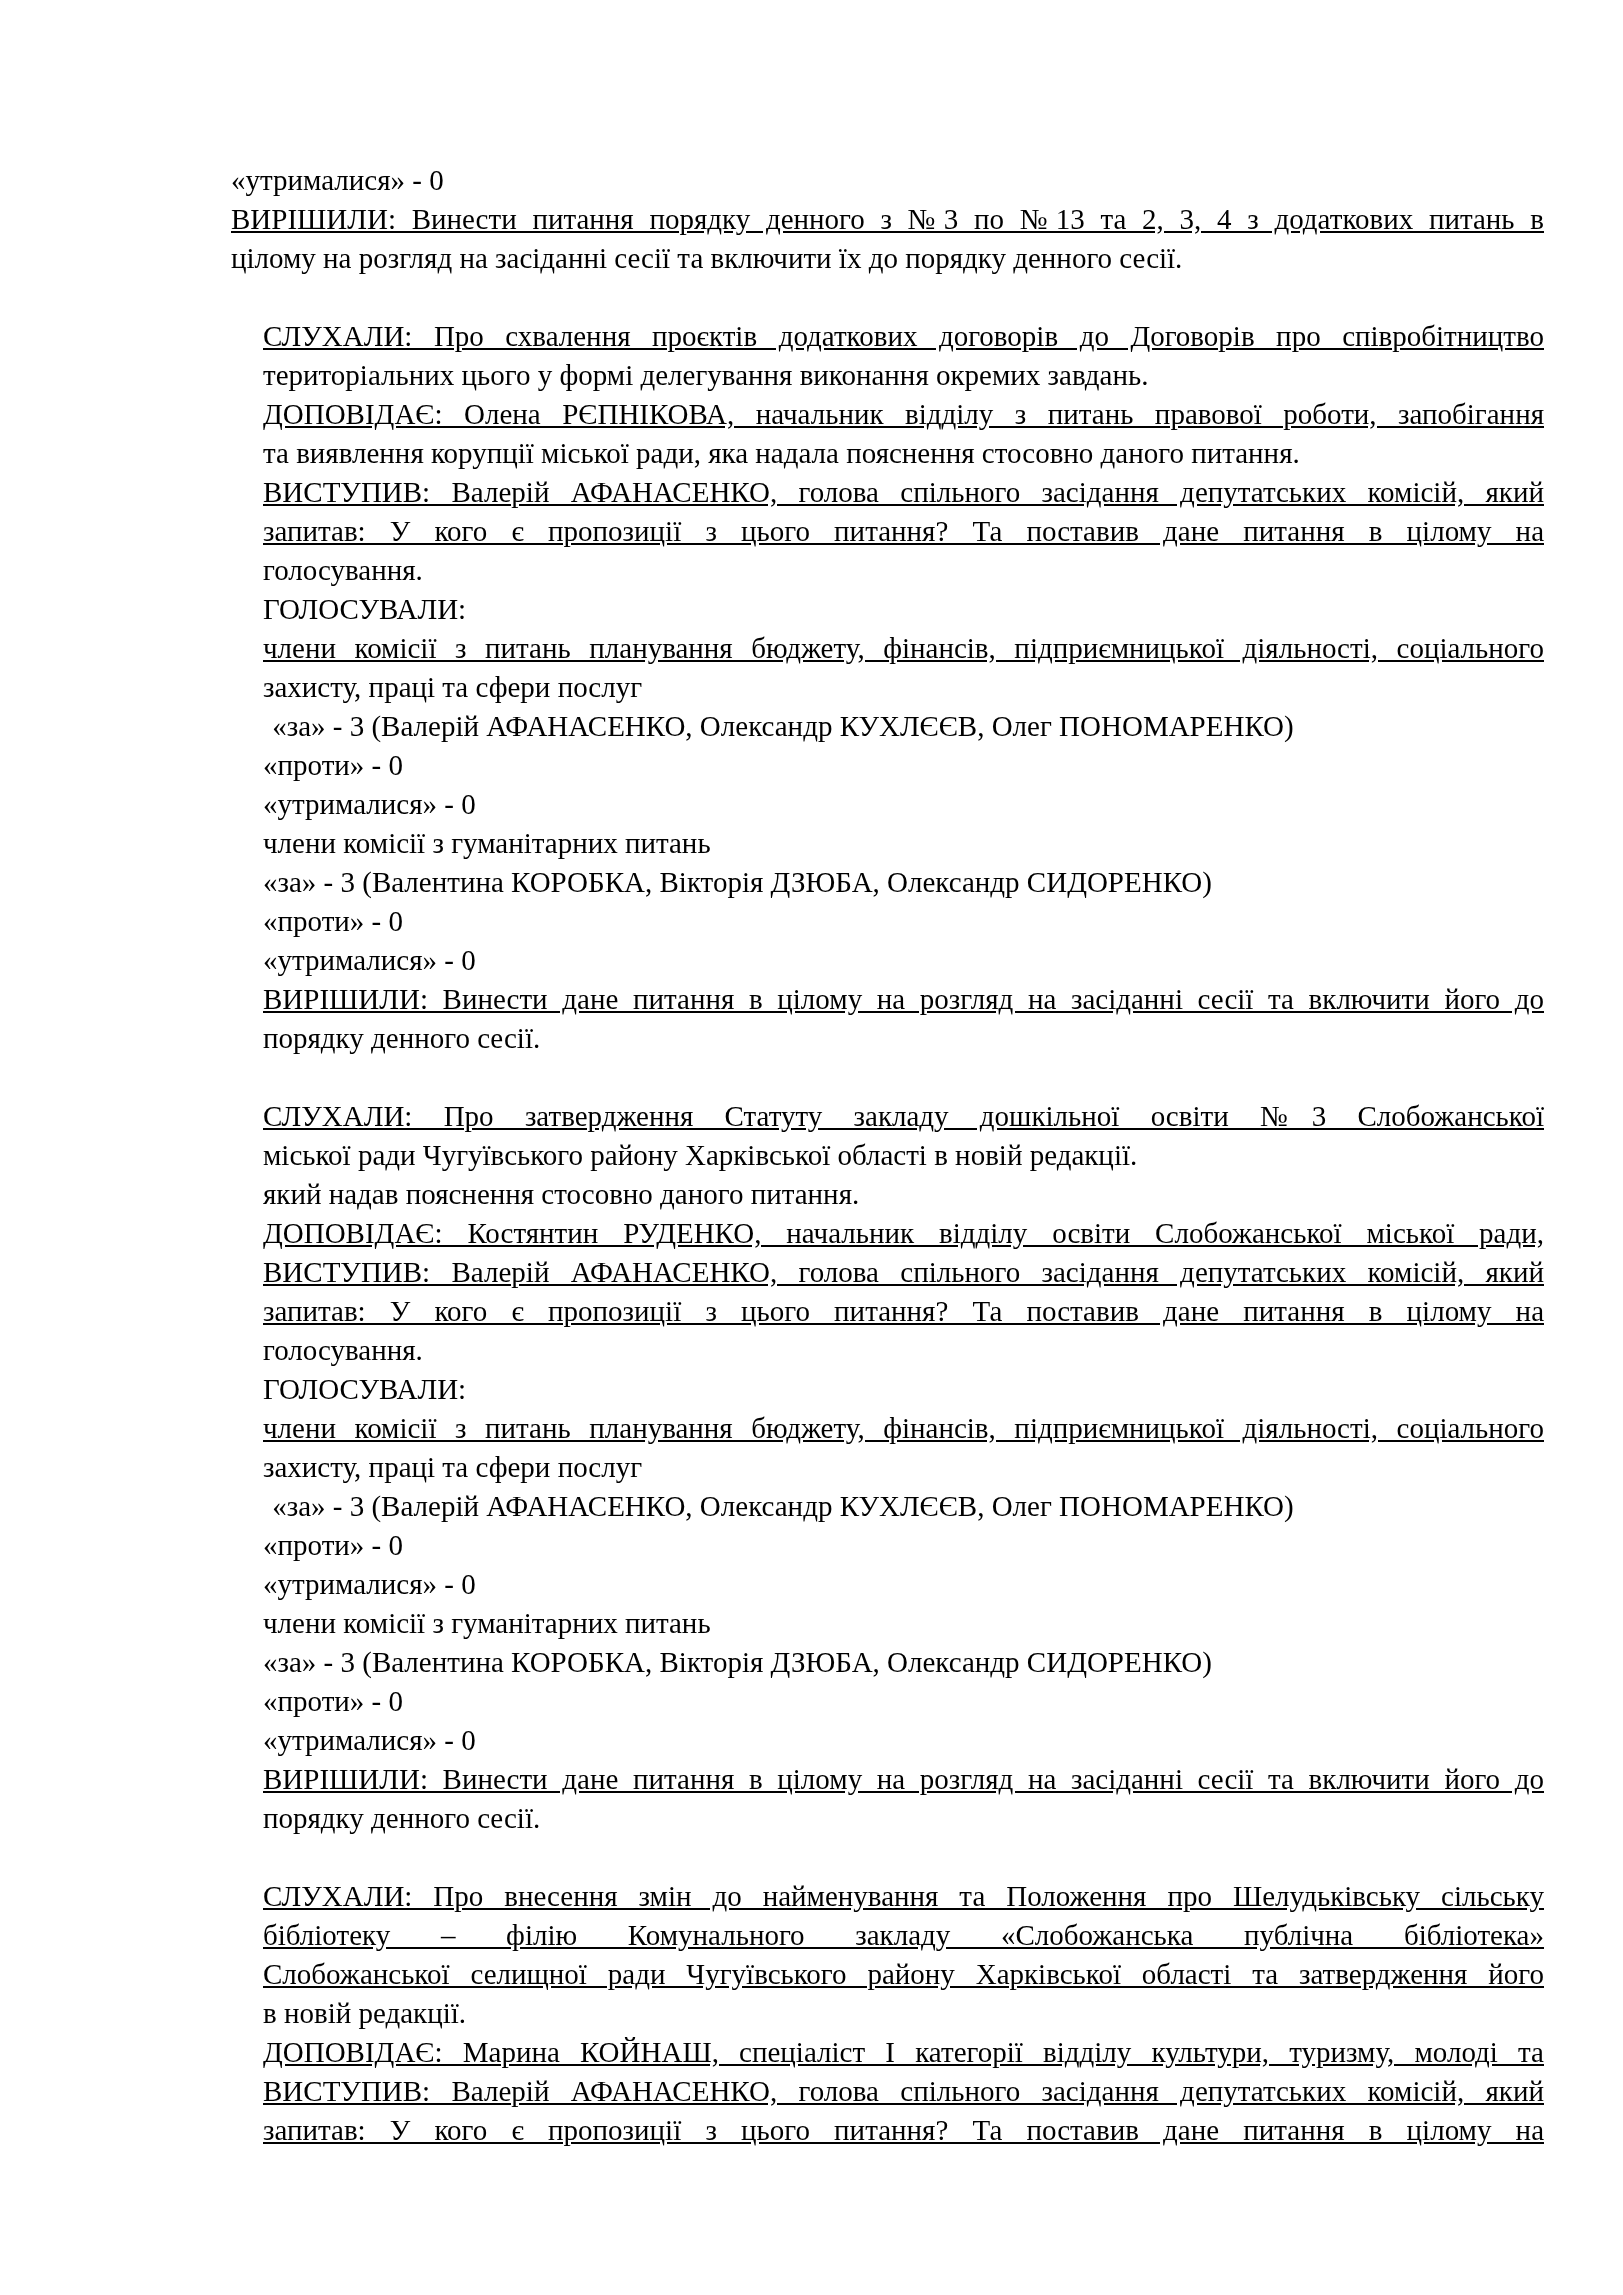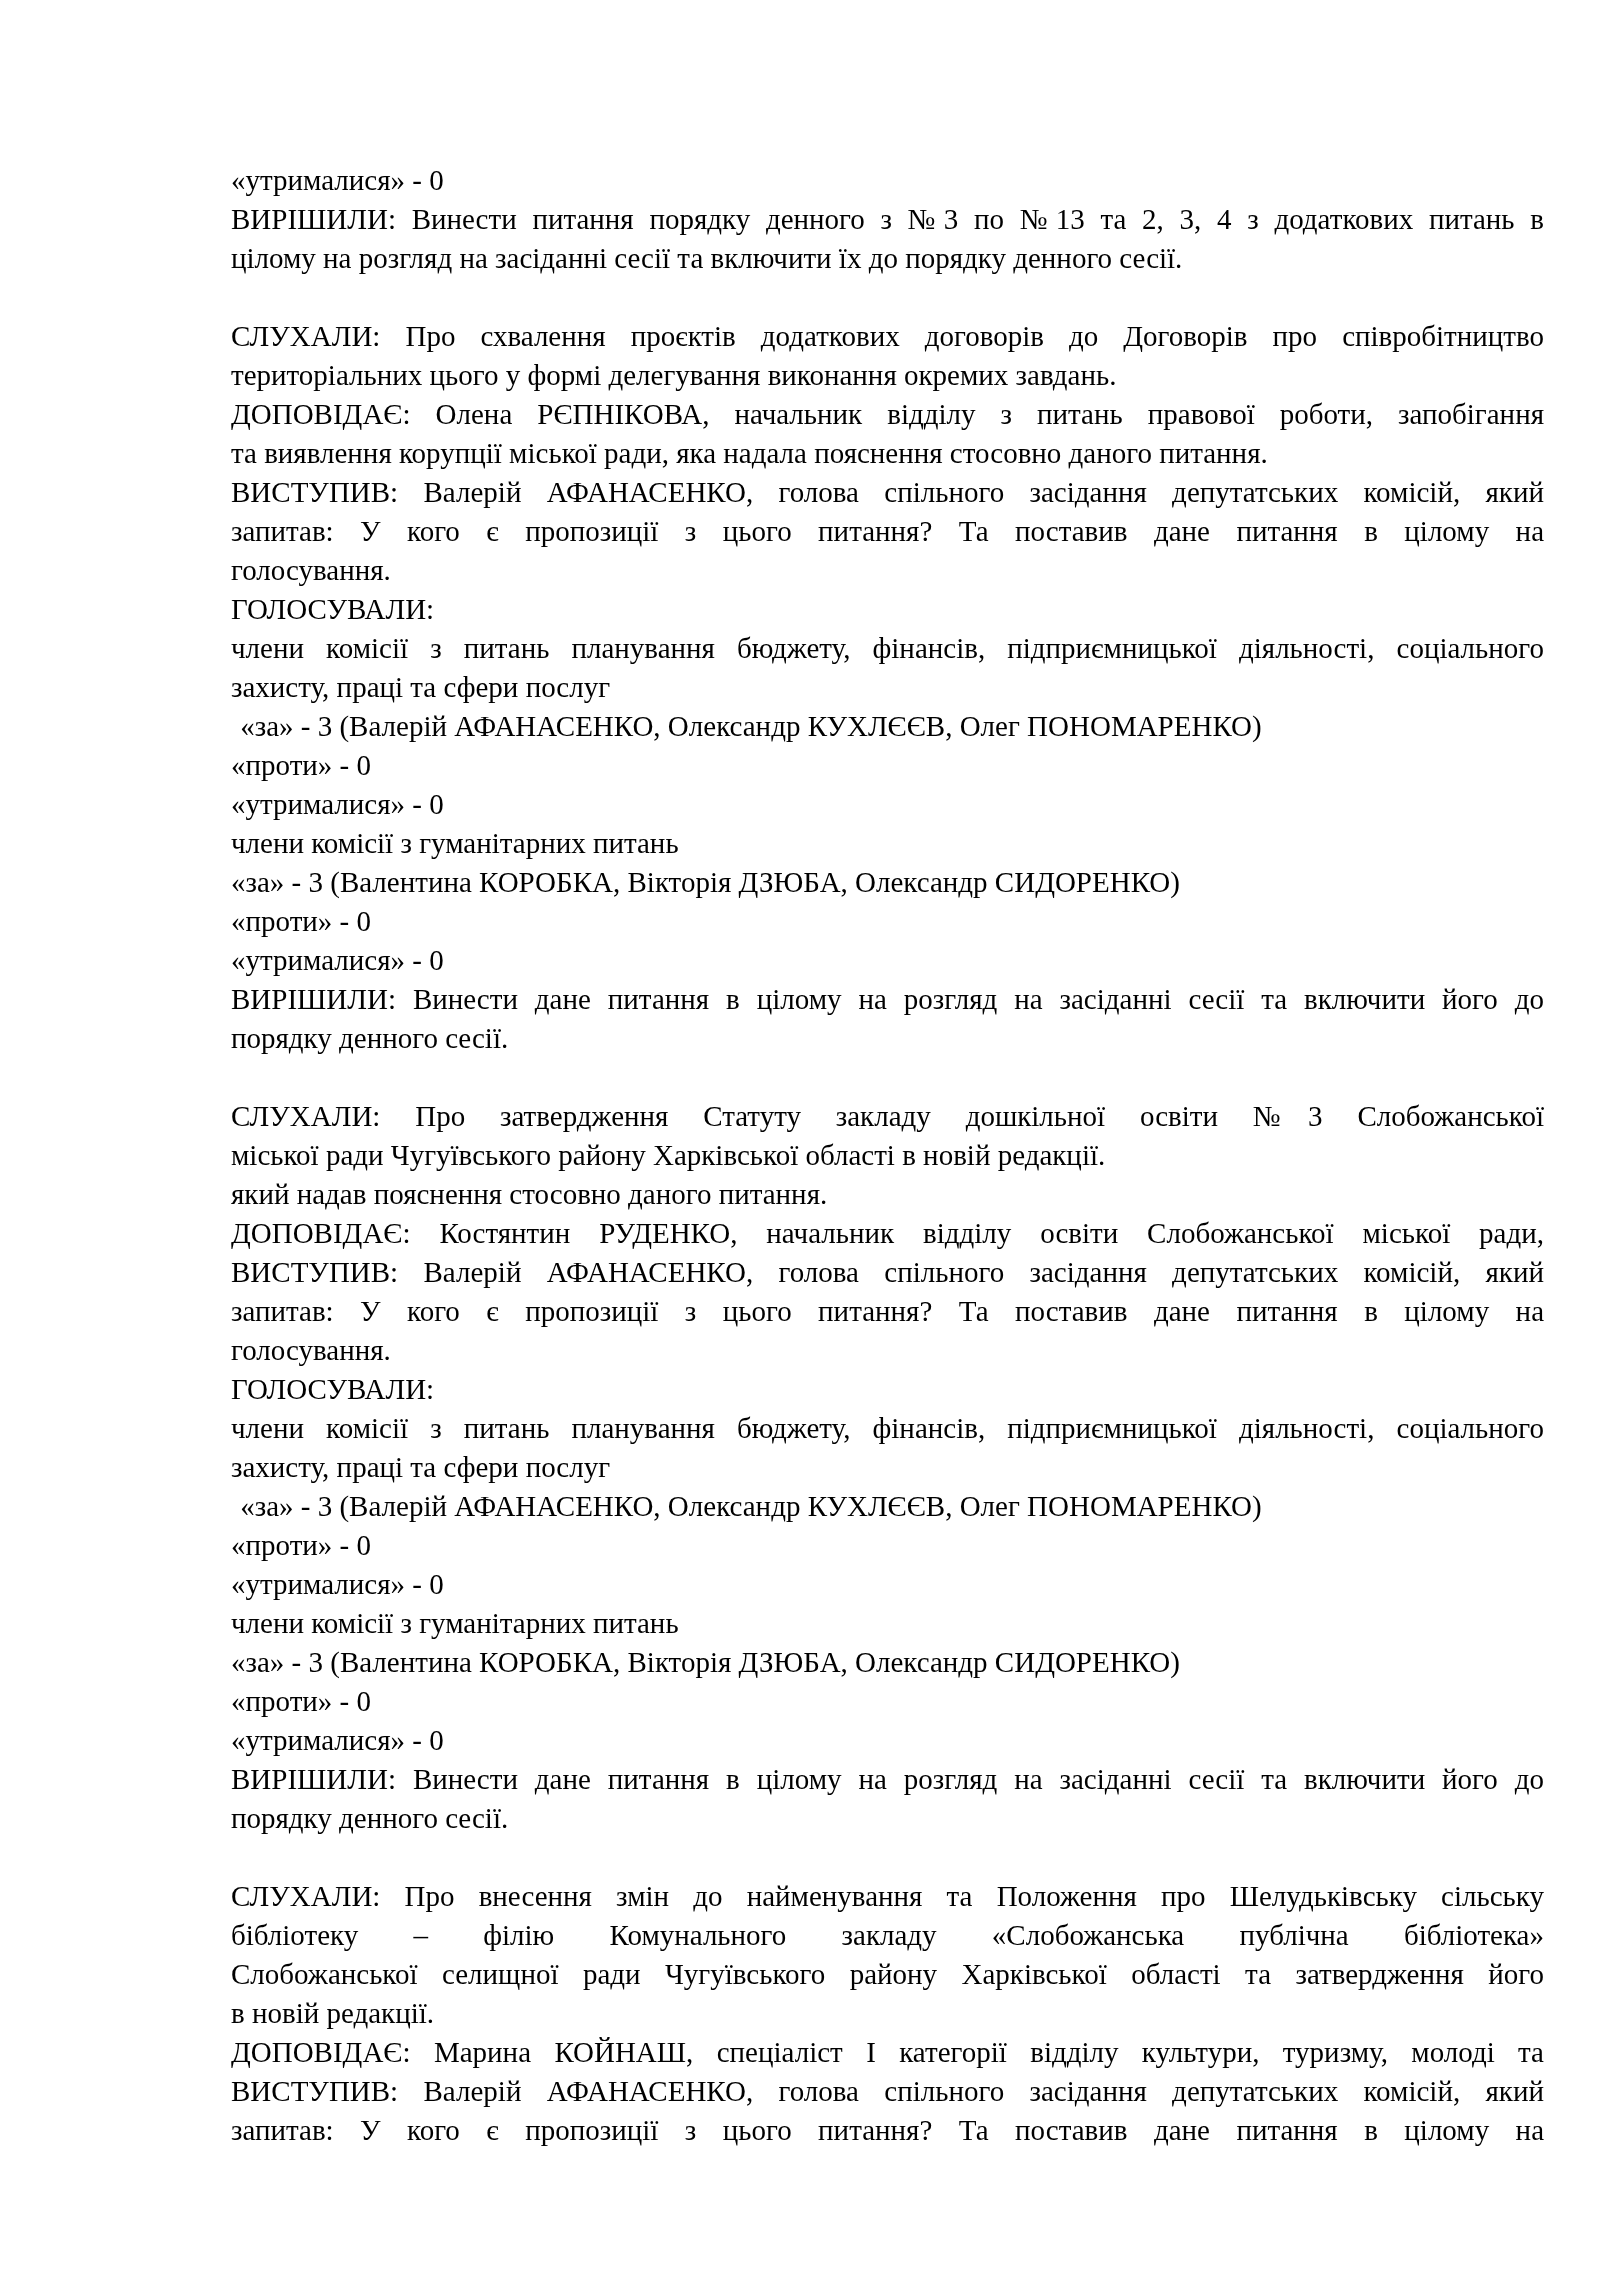--- a/index.html
+++ b/index.html
@@ -17,30 +17,31 @@
     width: 1623px;
     height: 1663px;
     padding: 161px 79px 0 231px;
     font-family: "Liberation Serif", "DejaVu Serif", serif;
     font-size: 29px;
     line-height: 39px;
     color: #000000;
     background: #ffffff;
   }
   .sec { margin: 0; }
-  .sec + .sec { margin-top: 39px; }
+  .sec + .sec { margin-top: 39px; margin-left: 32px; }
   .line {
     white-space: nowrap;
     height: 39px;
     text-align: left;
   }
   .j {
     text-align: justify;
     text-align-last: justify;
     text-justify: inter-word;
+    text-decoration: underline;
   }
   .ind { padding-left: 9.2px; }
 </style>
 </head>
 <body>
 
 <div class="page">
 
   <div class="sec">
     <div class="line">«утрималися» - 0</div>

